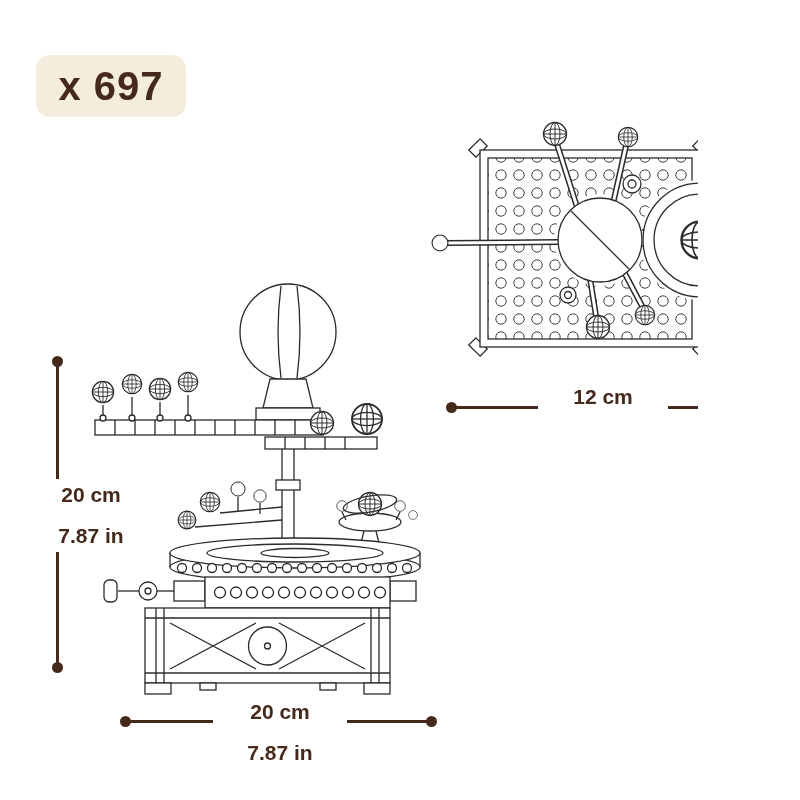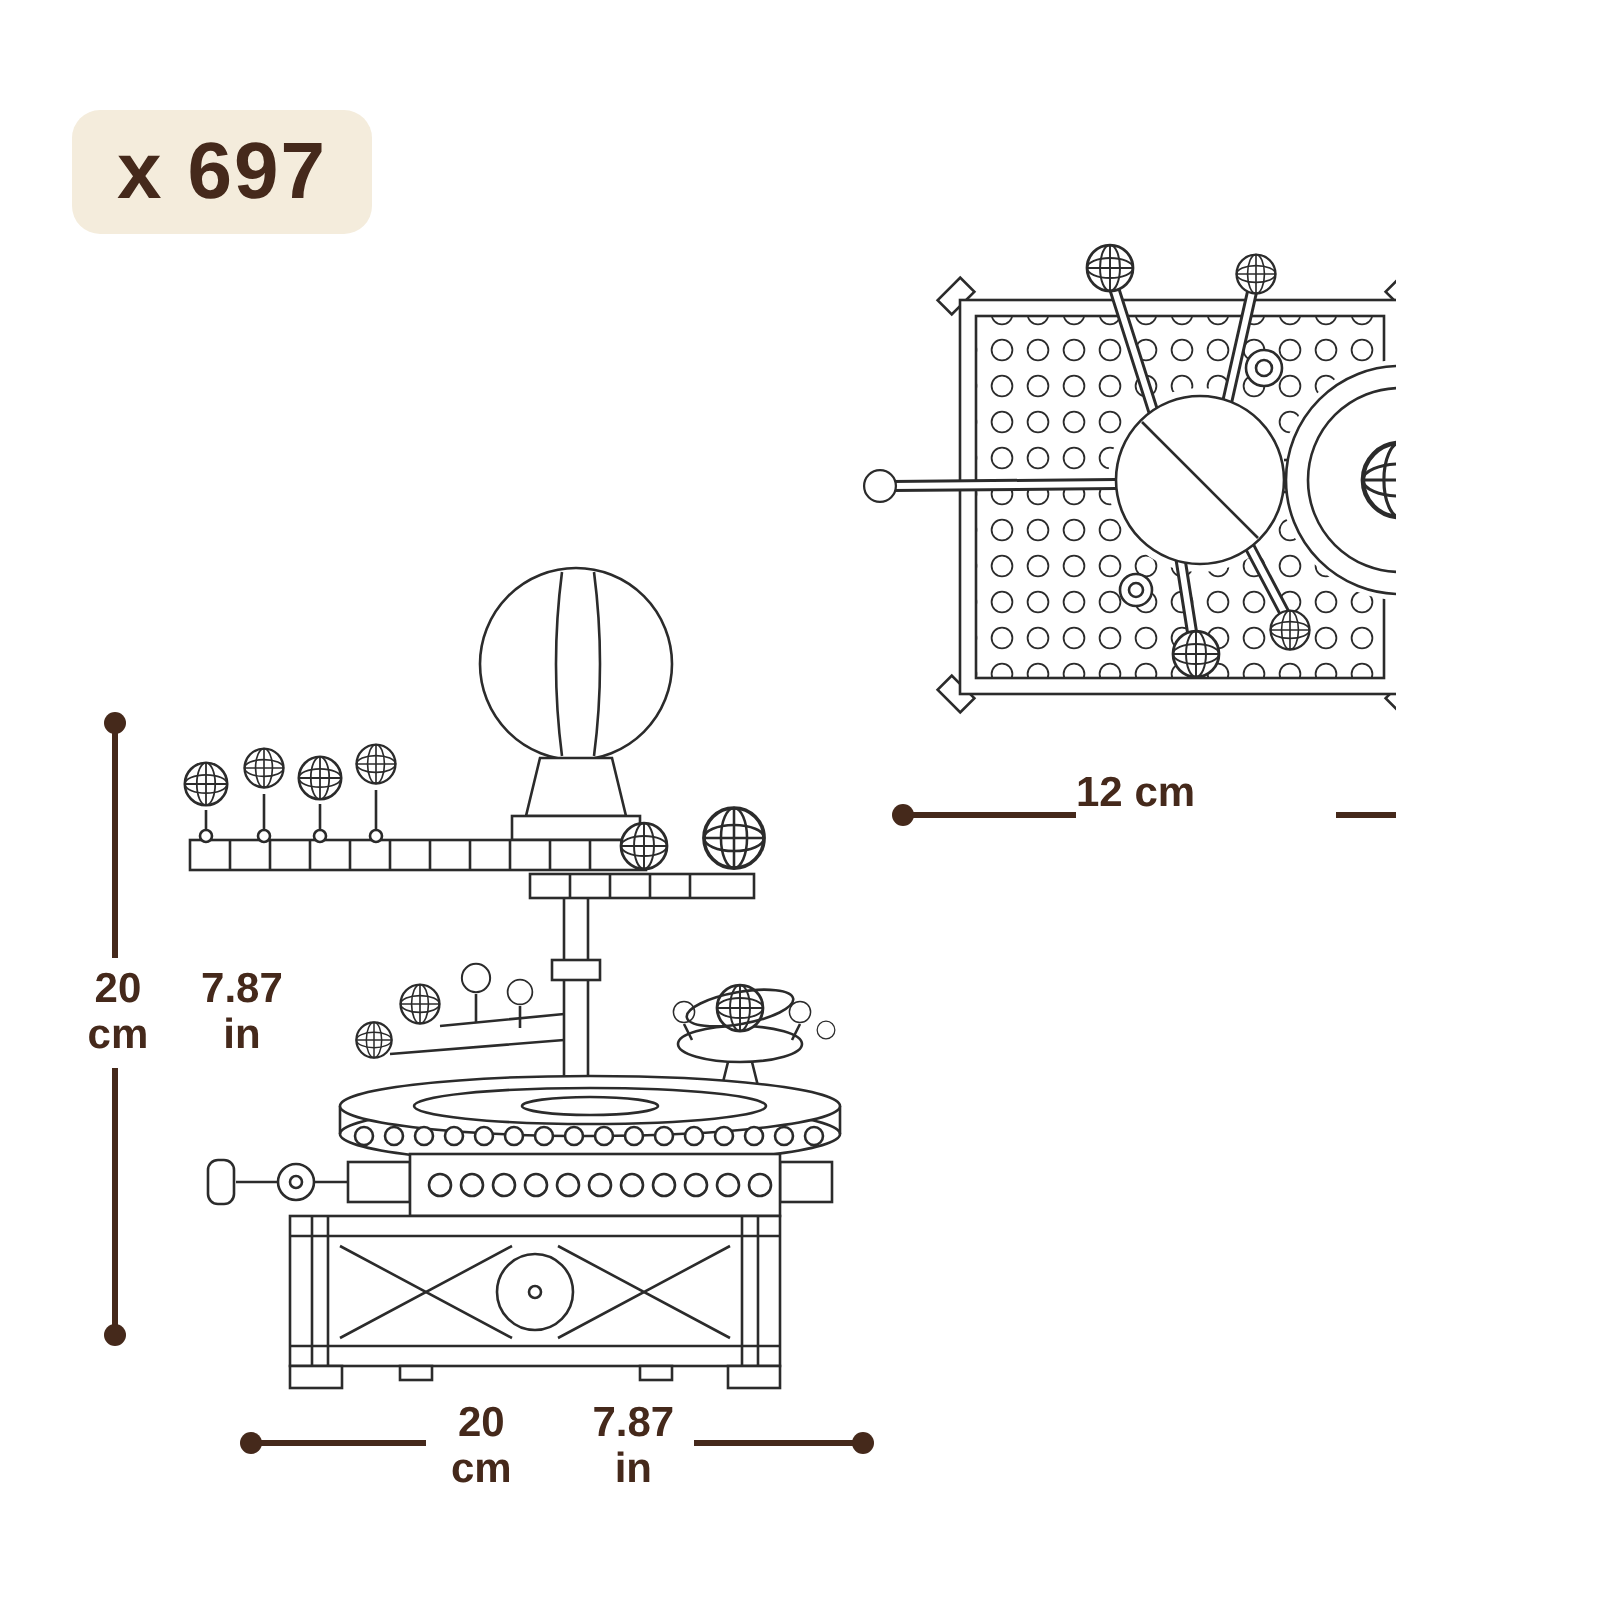--- a/index.html
+++ b/index.html
@@ -21,21 +21,21 @@
   .badge span{font-size:40px;font-weight:800;color:var(--accent);letter-spacing:1px;}
   .drawing{position:absolute;color:var(--line-art);}
   .top-view{left:420px;top:112px;width:355px;height:255px;}
   .front-view{left:70px;top:275px;width:375px;height:435px;}
   .dot{position:absolute;width:11px;height:11px;border-radius:50%;background:var(--accent);}
   .line-v{position:absolute;width:3px;background:var(--accent);}
   .line-h{position:absolute;height:3px;background:var(--accent);}
   .dim-label{
     position:absolute;background:var(--background);color:var(--accent);
     font-weight:800;font-size:21px;line-height:1.08;text-align:center;
-    display:flex;flex-direction:row;gap:18px;padding:5px 0;
+    display:flex;flex-direction:column;gap:18px;padding:5px 0;
   }
   .lbl-height{left:38px;top:479px;width:106px;}
   .lbl-top-width{left:538px;top:381px;width:130px;}
   .lbl-bottom-width{left:213px;top:696px;width:134px;}
 </style>
 </head>
 <body>
 
 <div class="page">
 

